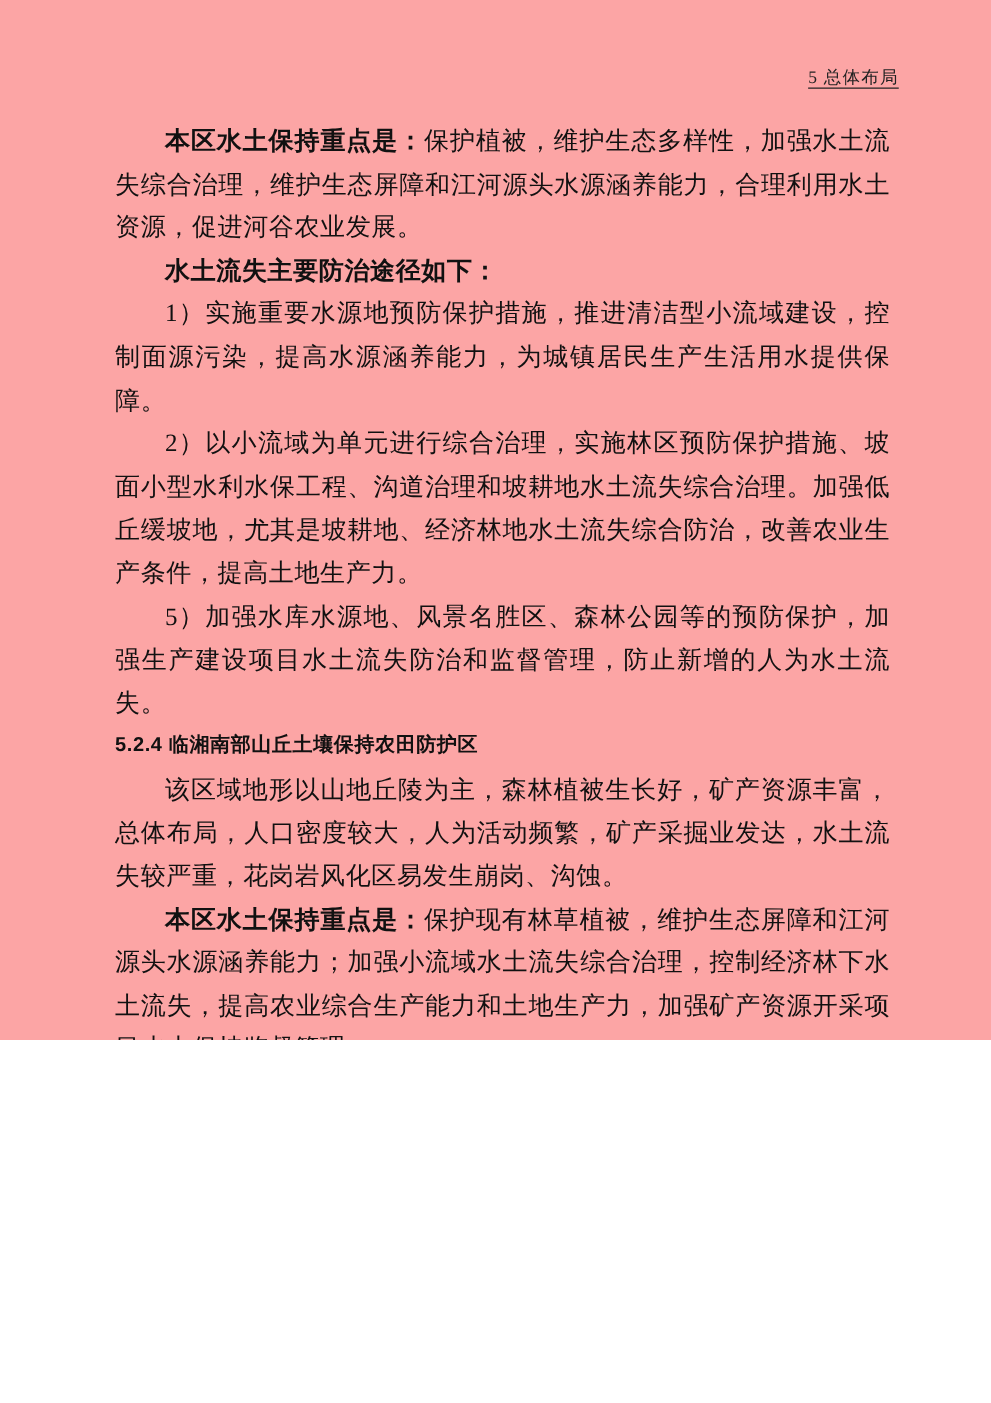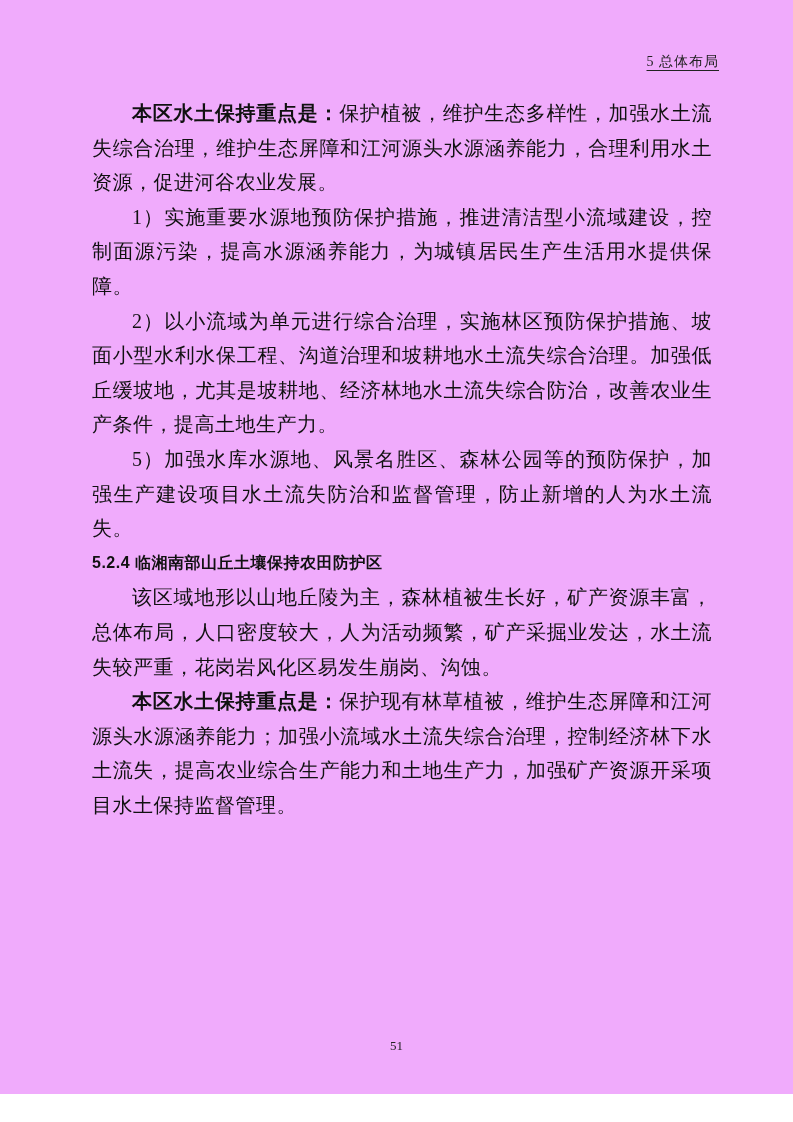--- a/index.html
+++ b/index.html
@@ -3,22 +3,22 @@
 <meta charset="utf-8">
 <style>
   html, body {
     margin: 0;
     padding: 0;
     background: #ffffff;
   }
   .page {
     position: relative;
     width: 793px;
-    height: 1094px;
-    background: #f0abfc;
+    height: 832px;
+    background: #fca5a5;
     font-family: "Liberation Serif", "DejaVu Serif", serif;
     color: #111111;
     overflow: hidden;
   }
   .running-head {
     position: absolute;
     top: 53px;
     right: 74px;
     font-size: 14px;
     letter-spacing: 1px;
@@ -67,20 +67,21 @@
 
 <div class="page">
 
   <div class="running-head">5 总体布局</div>
 
   <div class="content">
 
 
     <p class="para indent"><b class="lead">本区水土保持重点是：</b><span>保护植被，维护生态多样性，加强水土流失综合治理，维护生态屏障和江河源头水源涵养能力，合理利用水土资源，促进河谷农业发展。</span></p>
 
+    <p class="para indent subhead">水土流失主要防治途径如下：</p>
 
     <p class="para indent">1）实施重要水源地预防保护措施，推进清洁型小流域建设，控制面源污染，提高水源涵养能力，为城镇居民生产生活用水提供保障。</p>
 
     <p class="para indent">2）以小流域为单元进行综合治理，实施林区预防保护措施、坡面小型水利水保工程、沟道治理和坡耕地水土流失综合治理。加强低丘缓坡地，尤其是坡耕地、经济林地水土流失综合防治，改善农业生产条件，提高土地生产力。</p>
 
 
 
     <p class="para indent">5）加强水库水源地、风景名胜区、森林公园等的预防保护，加强生产建设项目水土流失防治和监督管理，防止新增的人为水土流失。</p>
 
     <p class="para heading">5.2.4 临湘南部山丘土壤保持农田防护区</p>

